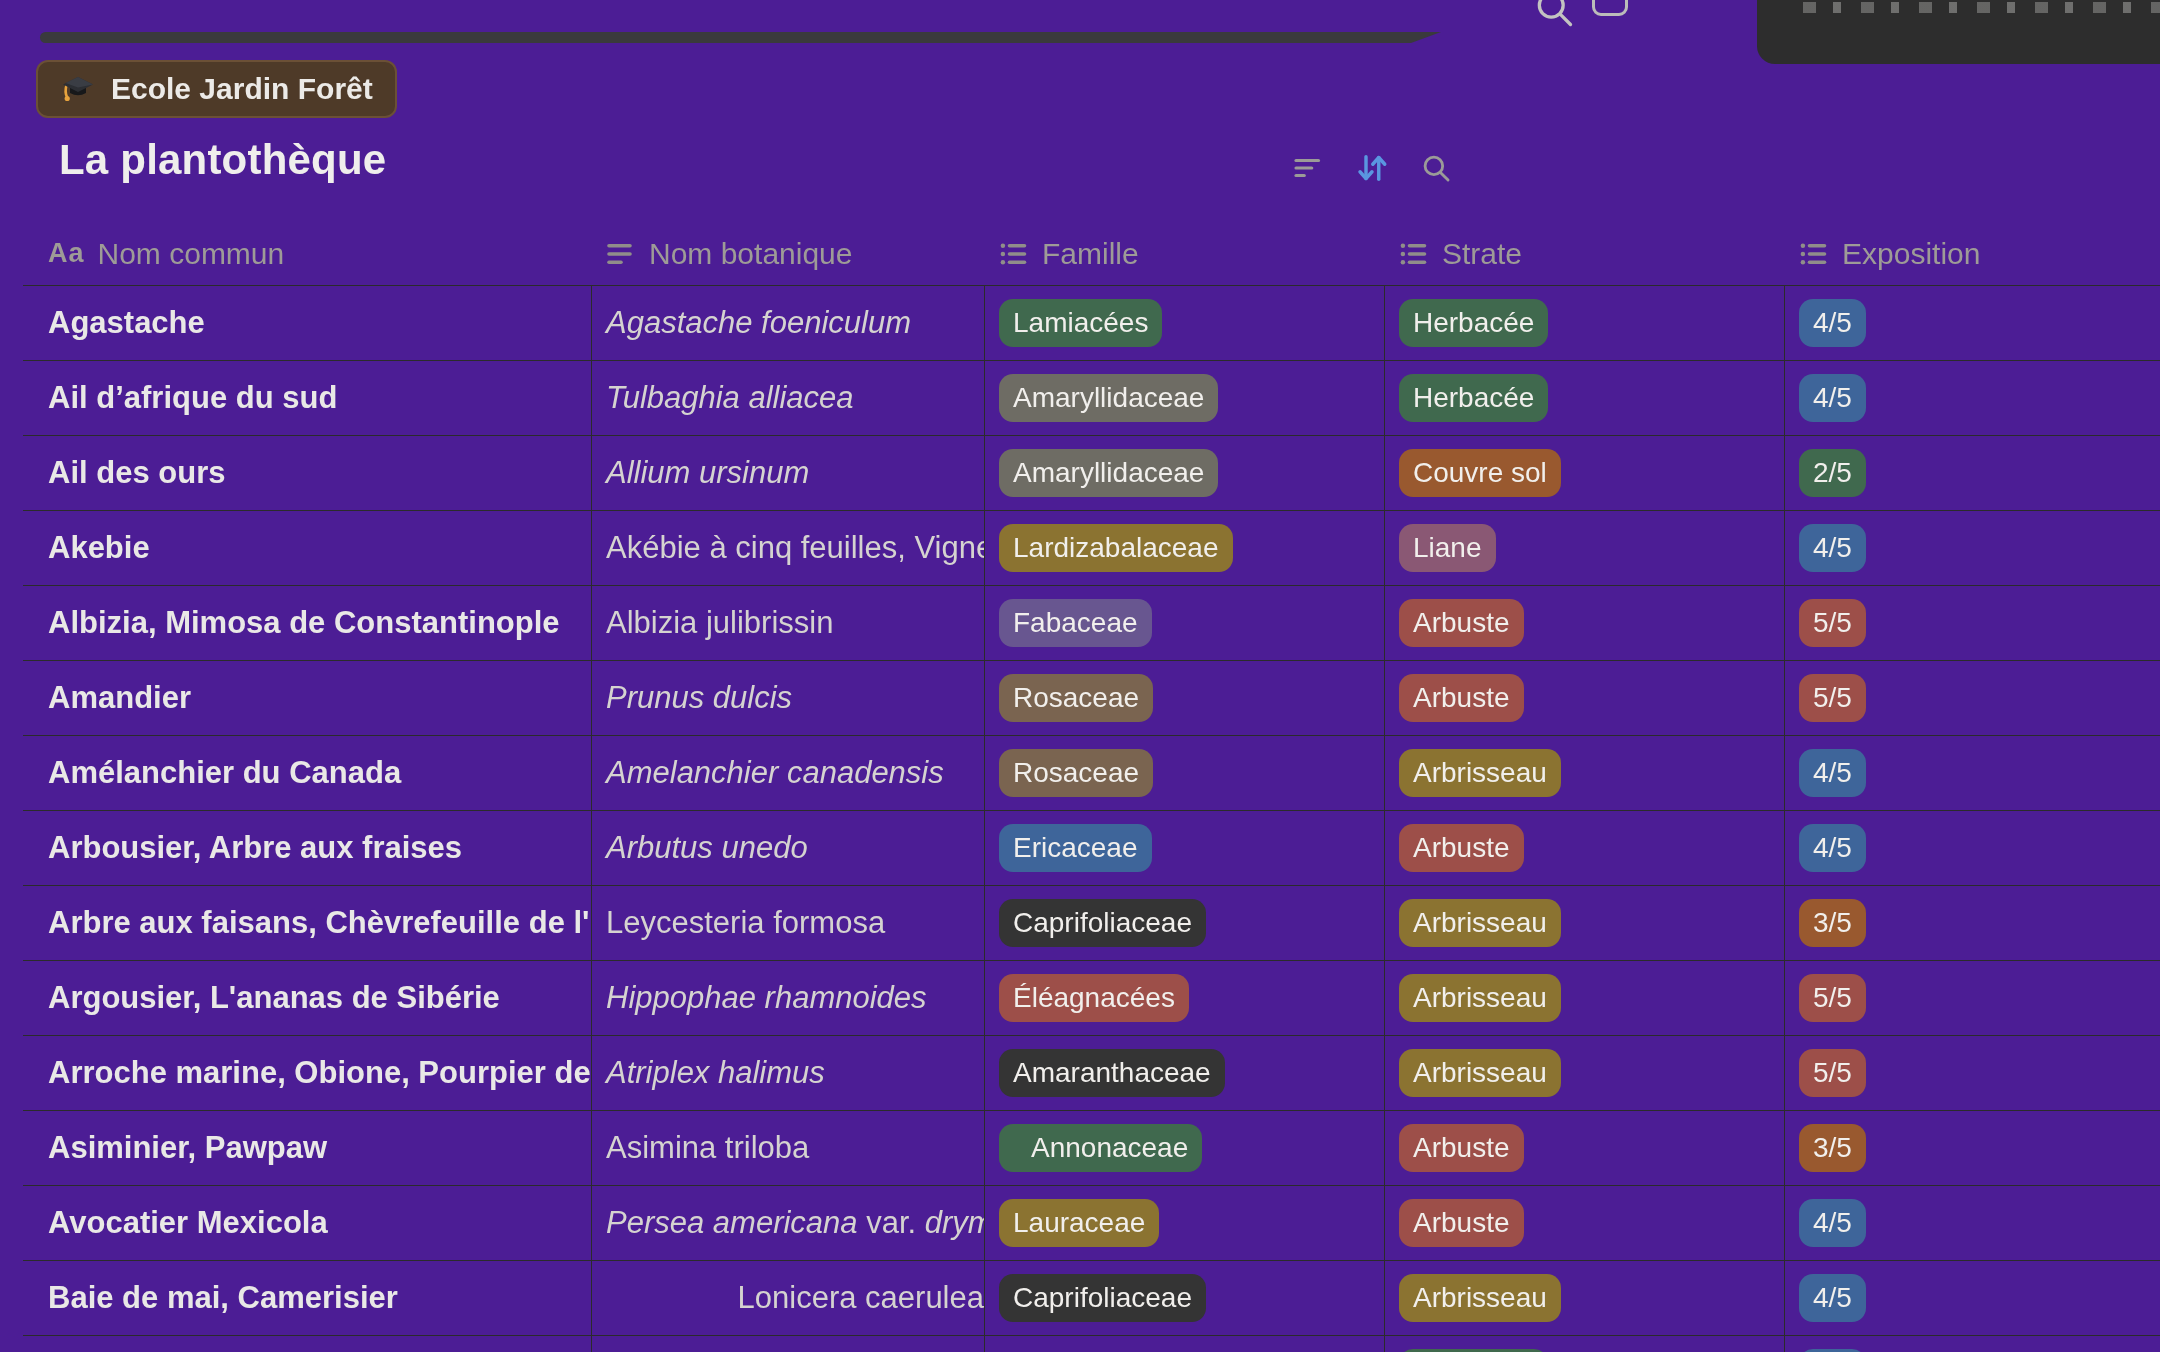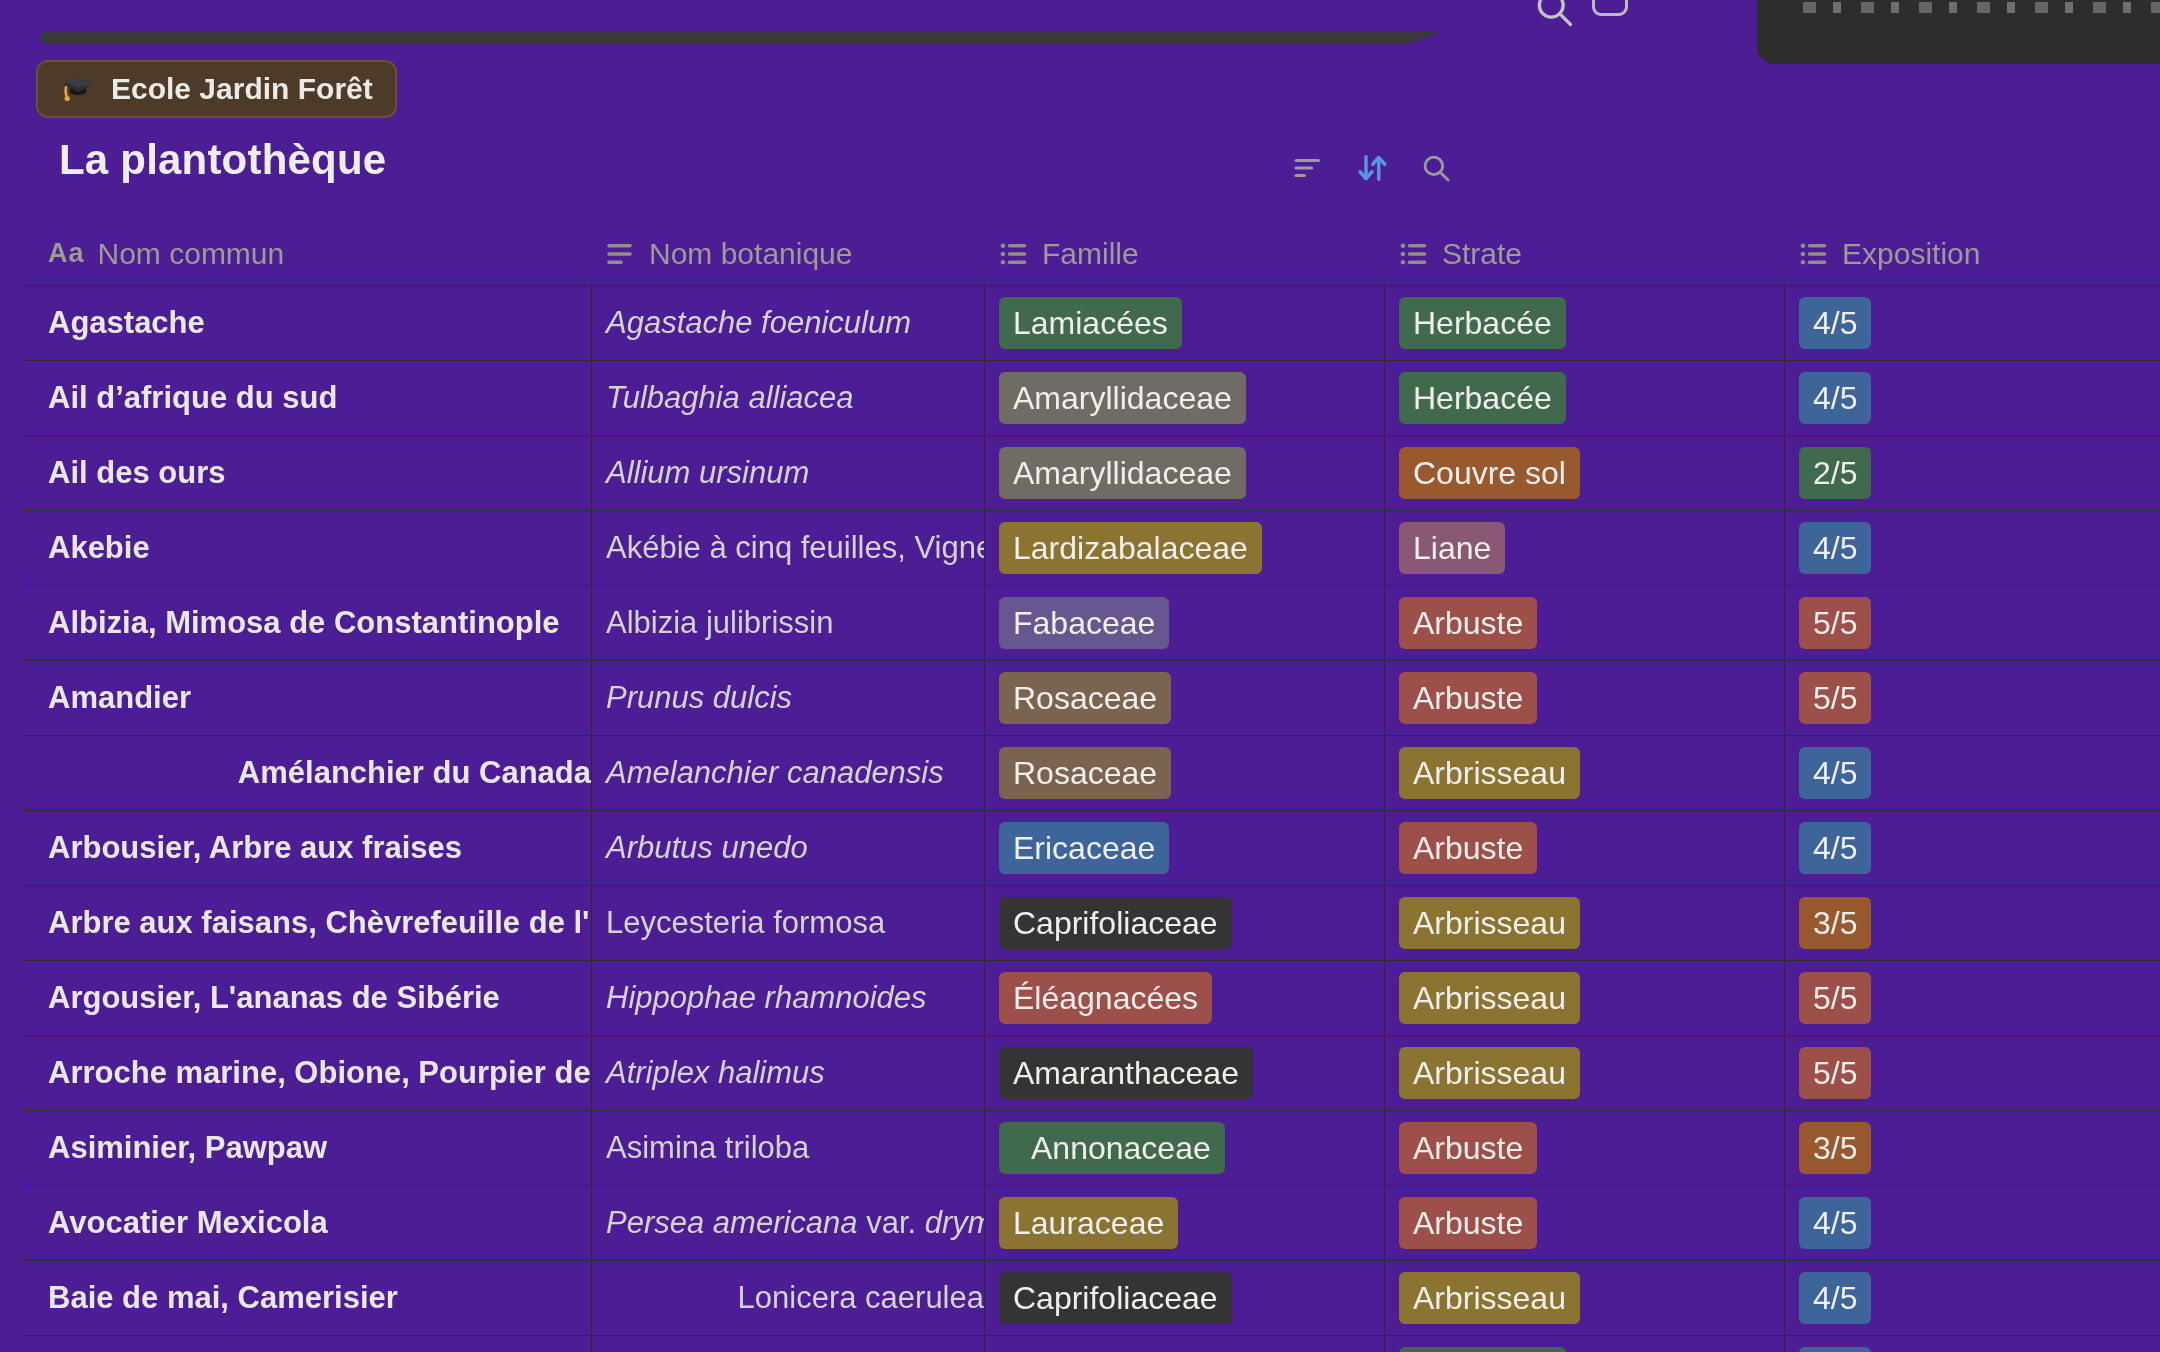--- a/index.html
+++ b/index.html
@@ -36,21 +36,21 @@
   .hicon{display:grid;place-items:center;color:#908e8a;}
   .aa{font-size:27px;font-weight:600;color:#9e9b97;letter-spacing:1px;}
   .trow{display:flex;height:74px;border-top:1px solid #2b2b2b;}
   .cell{display:flex;align-items:center;padding-left:14px;box-sizing:border-box;overflow:hidden;
         white-space:nowrap;border-right:1px solid #2b2b2b;height:100%;cursor:pointer;}
   .cell.first{padding-left:25px;}
   .cell.last{border-right:none;}
   .nm{font-size:31px;font-weight:600;color:#e9e8e6;}
   .bot{font-size:31px;color:#d5d3d0;}
   .bot .it{font-style:italic;}
-  .tag{display:inline-block;font-size:32px;line-height:1;padding:10px 14px;border-radius:6px;
+  .tag{display:inline-block;font-size:28px;line-height:1;padding:10px 14px;border-radius:14px;
        color:#f1efec;white-space:nowrap;overflow:hidden;box-sizing:border-box;max-width:calc(100% - 10px);}
 </style>
 </head>
 <body>
 
 <div class="app">
 
   <div class="hscroll"></div>
   <div class="top-ico top-search">
     <svg width="44" height="44" viewBox="0 0 24 24" fill="none" stroke="#c3c3c1" stroke-width="1.8" stroke-linecap="round">
@@ -262,21 +262,21 @@
           <span class="tag" style="background: rgb(122, 100, 80);">Rosaceae</span>
         </div>
         <div class="cell" style="width: 400px;">
           <span class="tag" style="background: rgb(157, 79, 73);">Arbuste</span>
         </div>
         <div class="cell last" style="width: 428px;">
           <span class="tag" style="background: rgb(157, 79, 73);">5/5</span>
         </div>
       </div>
       <div class="trow">
-        <div class="cell first" style="width: 569px; justify-content: flex-end;">
+        <div class="cell first" style="width: 569px;">
           <span class="nm">Amélanchier du Canada</span>
         </div>
         <div class="cell" style="width: 393px;">
           <span class="bot"><span class="it">Amelanchier canadensis</span></span>
         </div>
         <div class="cell" style="width: 400px;">
           <span class="tag" style="background: rgb(122, 100, 80);">Rosaceae</span>
         </div>
         <div class="cell" style="width: 400px;">
           <span class="tag" style="background: rgb(139, 115, 49);">Arbrisseau</span>

